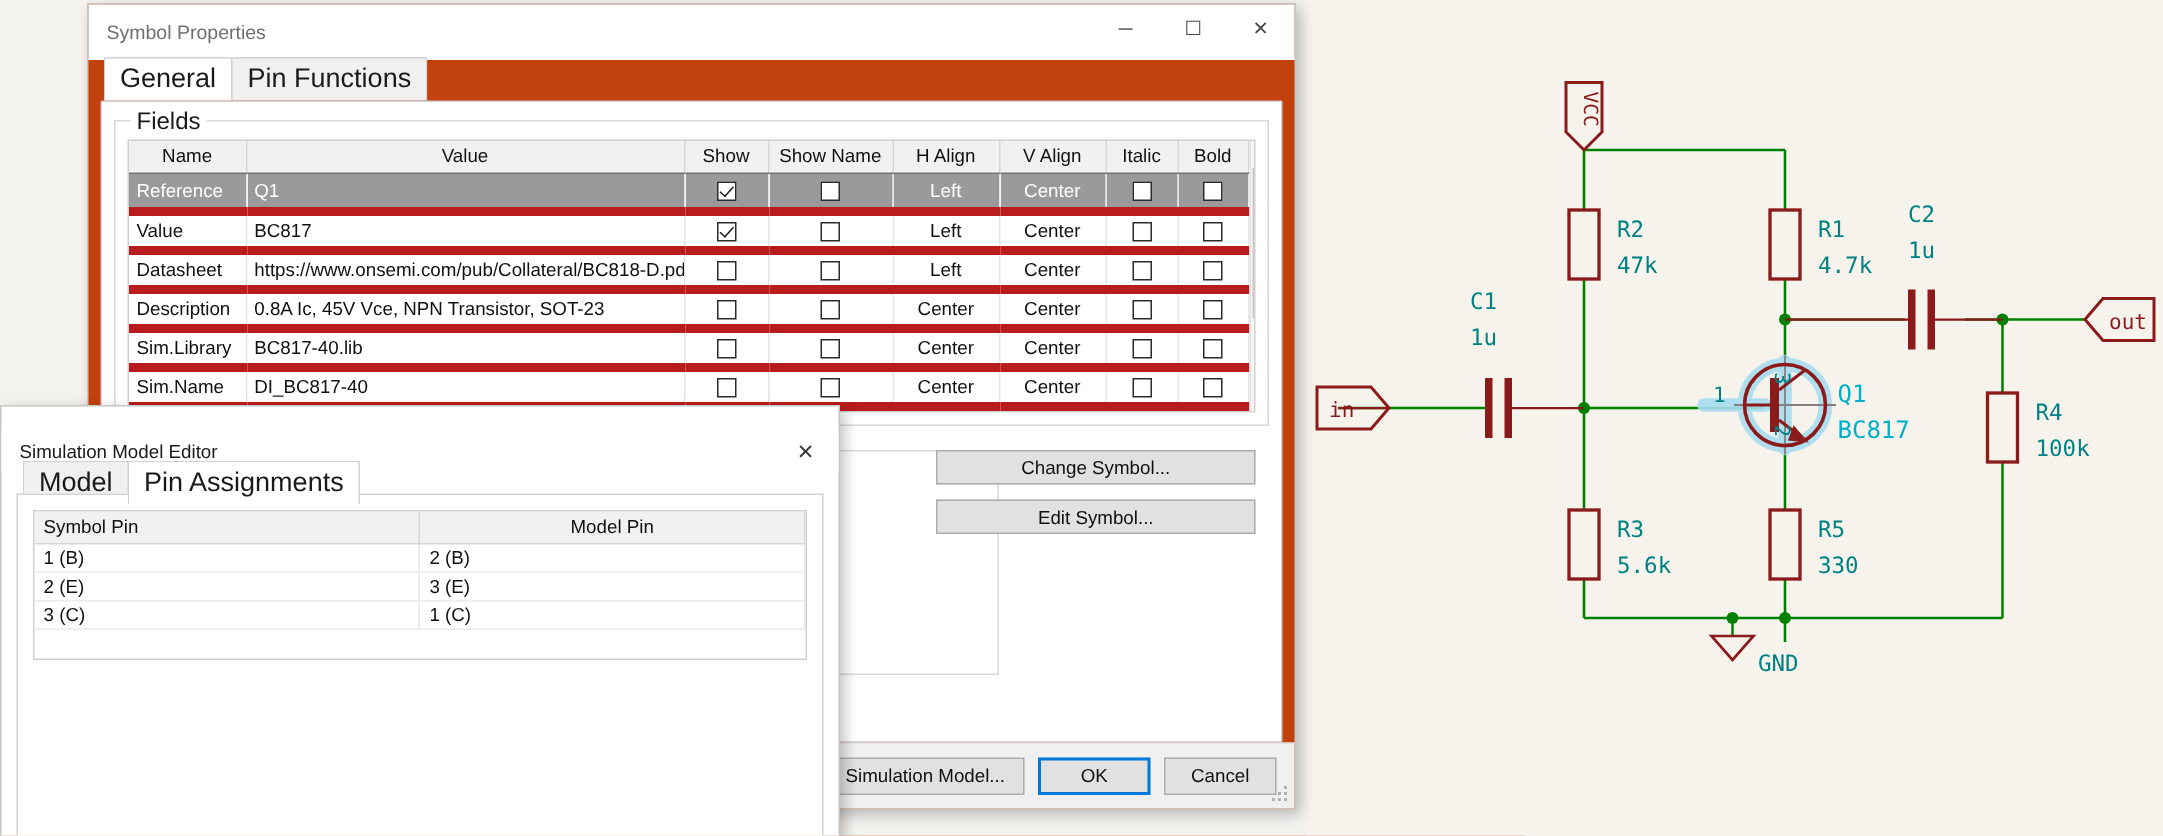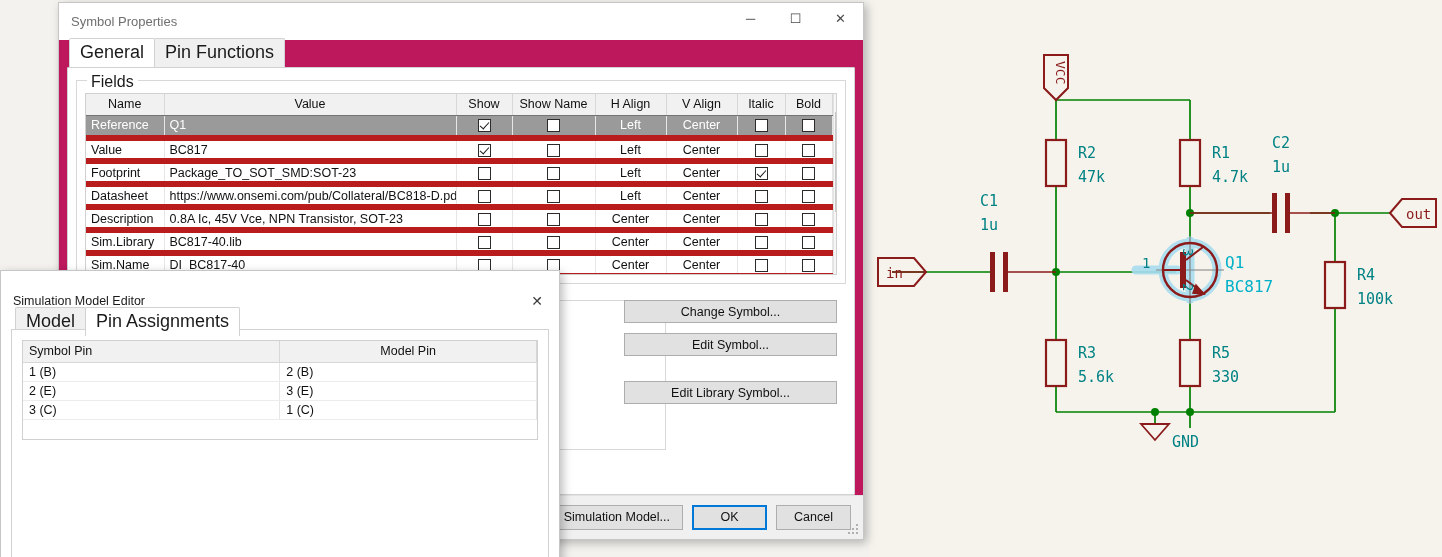--- a/index.html
+++ b/index.html
@@ -17,21 +17,21 @@
   
   #schematic {
     position: absolute; left: 870px; top: 0; width: 572px; height: 557px;
     background: #f5f3ec;
   }
   #schematic svg { display: block; }
 
   
   #symprops {
     position: absolute; left: 58px; top: 2px; width: 806px; height: 538px;
-    background: #be185d;
+    background: #c2410c;
     border: 1px solid #c6c6c6;
     box-shadow: 3px 3px 9px rgba(0,0,0,0.26);
   }
   .titlebar {
     height: 37px; background: #ffffff; position: relative;
     border-bottom: 1px solid #ffffff;
   }
   .titlebar .ttl {
     position: absolute; left: 12px; top: 11px;
     font-size: 13px; color: #6f6f6f;
@@ -369,30 +369,20 @@
                   <td>Value</td>
                   <td>BC817</td>
                   <td class="c"><span class="cb on"></span></td>
                   <td class="c"><span class="cb"></span></td>
                   <td class="c">Left</td>
                   <td class="c">Center</td>
                   <td class="c"><span class="cb"></span></td>
                   <td class="c"><span class="cb"></span></td>
                 </tr>
                 <tr>
-                  <td>Footprint</td>
-                  <td>Package_TO_SOT_SMD:SOT-23</td>
-                  <td class="c"><span class="cb"></span></td>
-                  <td class="c"><span class="cb"></span></td>
-                  <td class="c">Left</td>
-                  <td class="c">Center</td>
-                  <td class="c"><span class="cb on"></span></td>
-                  <td class="c"><span class="cb"></span></td>
-                </tr>
-                <tr>
                   <td>Datasheet</td>
                   <td>https://www.onsemi.com/pub/Collateral/BC818-D.pdf</td>
                   <td class="c"><span class="cb"></span></td>
                   <td class="c"><span class="cb"></span></td>
                   <td class="c">Left</td>
                   <td class="c">Center</td>
                   <td class="c"><span class="cb"></span></td>
                   <td class="c"><span class="cb"></span></td>
                 </tr>
                 <tr>
@@ -435,21 +425,20 @@
         </div>
       </div>
 
       <div class="leftbox">
         <div class="frag">ials</div>
       </div>
 
       <div class="rightbtns">
         <button class="btn">Change Symbol...</button>
         <button class="btn">Edit Symbol...</button>
-        <button class="btn" style="margin-top:25px">Edit Library Symbol...</button>
       </div>
     </div>
 
     <div class="footer">
       <div class="bwrap">
         <button class="fbtn">Simulation Model...</button>
         <button class="fbtn default">OK</button>
         <button class="fbtn">Cancel</button>
       </div>
       <svg class="grip" viewBox="0 0 12 12">

